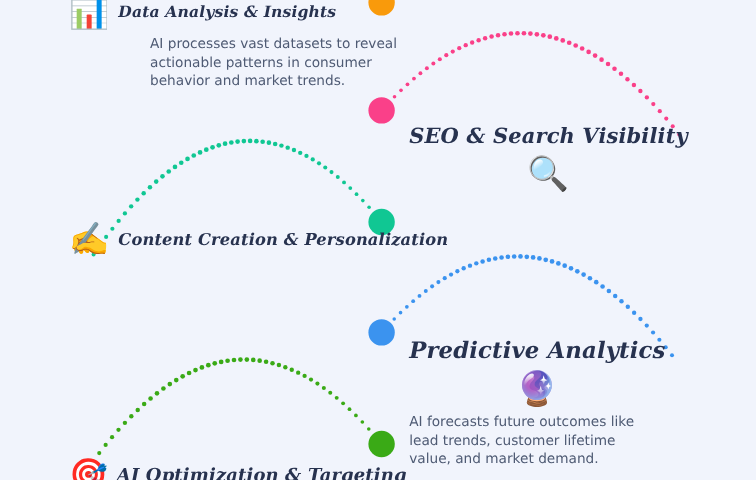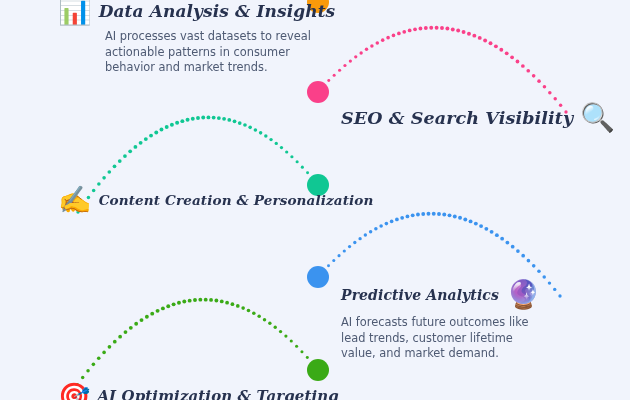--- a/index.html
+++ b/index.html
@@ -33,20 +33,21 @@
     border-radius: 50%;
   }
   .section {
     position: absolute;
   }
   .sec-head {
     display: flex;
     align-items: center;
     gap: 7px;
     white-space: nowrap;
+    flex-direction: column;
   }
   .sec-head.icon-left {
     flex-direction: row;
   }
   .sec-title {
     font-family: "DejaVu Serif", serif;
     font-style: italic;
     font-weight: 700;
     color: #27324f;
     letter-spacing: 0.1px;
@@ -58,39 +59,39 @@
   }
   .sec-body {
     font-family: "DejaVu Sans", sans-serif;
     color: #4e5a73;
     line-height: 1.38;
     white-space: pre-line;
   }
 
   
   #sec-data { left: 58px; top: -3px; }
-  #sec-data .sec-title { font-size: 17px; }
+  #sec-data .sec-title { font-size: 13px; }
   #sec-data .sec-icon { font-size: 27px; }
-  #sec-data .sec-body { font-size: 11.4px; margin-left: 47px; margin-top: 5px; }
+  #sec-data .sec-body { font-size: 11.4px; margin-left: 67px; margin-top: 5px; }
 
   
   #sec-seo { left: 341px; top: 104px; }
   #sec-seo .sec-title { font-size: 17.5px; }
   #sec-seo .sec-icon { font-size: 28px; }
   #sec-seo .sec-body { font-size: 11.4px; margin-top: 6px; }
 
   
   #sec-content { left: 58px; top: 186px; }
   #sec-content .sec-title { font-size: 13.6px; }
   #sec-content .sec-icon { font-size: 27px; }
   #sec-content .sec-body { font-size: 11.4px; margin-left: 47px; margin-top: 6px; }
 
   
   #sec-predictive { left: 341px; top: 281px; }
-  #sec-predictive .sec-title { font-size: 14px; }
+  #sec-predictive .sec-title { font-size: 19px; }
   #sec-predictive .sec-icon { font-size: 28px; }
   #sec-predictive .sec-body { font-size: 11.4px; margin-top: 6px; }
 
   
   #sec-optimization { left: 58px; top: 383px; }
   #sec-optimization .sec-title { font-size: 15px; }
   #sec-optimization .sec-icon { font-size: 26px; }
 </style>
 </head>
 <body>

